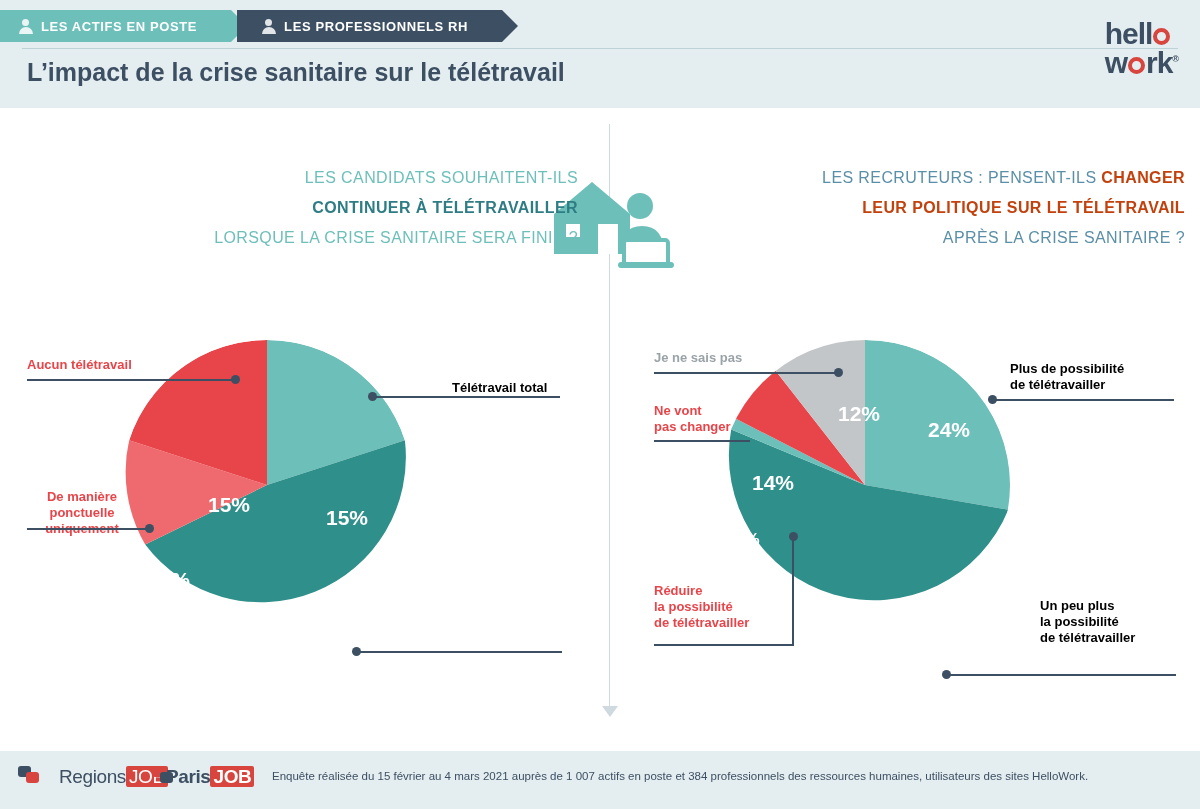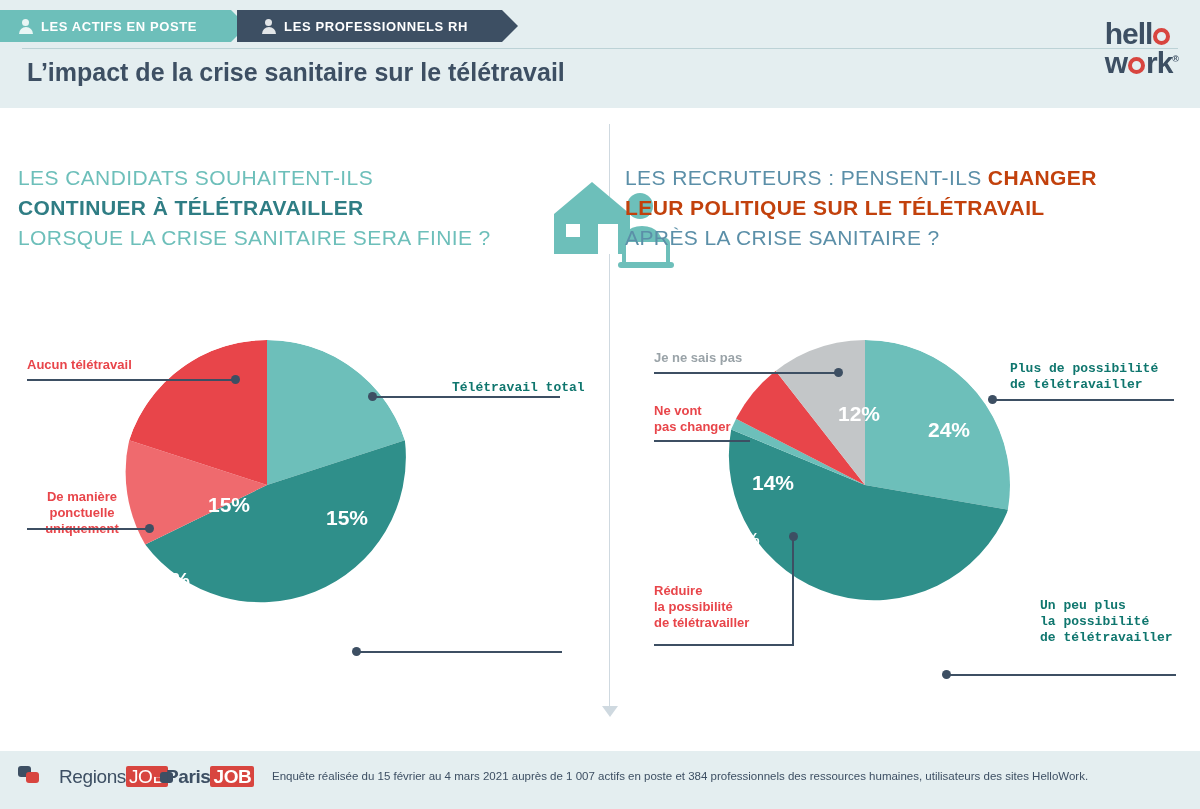--- a/index.html
+++ b/index.html
@@ -59,38 +59,38 @@
 
   
   .main { position:absolute; left:0; top:108px; width:1200px; height:640px; background:#ffffff; }
   .divider { position:absolute; left:609px; top:16px; width:1px; height:585px; background:#cfd9e0; }
   .divider-tri {
     position:absolute; left:602px; top:598px; width:0; height:0;
     border-left:8px solid transparent; border-right:8px solid transparent;
     border-top:11px solid #cfd9e0;
   }
 
-  .q { position:absolute; text-align:left; font-size:21px; line-height:30px; letter-spacing:0.4px; }
+  .q { position:absolute; text-align:right; font-size:16px; line-height:30px; letter-spacing:0.4px; }
   .q.left { left:18px; top:55px; width:560px; color:#6dbfba; }
   .q.right { left:625px; top:55px; width:560px; color:#5b8fa8; }
   .q .strong { font-weight:bold; color:#2f7d84; }
   .q.right .strong { font-weight:bold; color:#c2410c; }
 
   
   .house { position:absolute; left:540px; top:50px; width:140px; height:120px; }
 
   
   .pie { position:absolute; border-radius:50%; }
   .pie-left { left:122px; top:232px; width:290px; height:290px; }
   .pie-right { left:720px; top:232px; width:290px; height:290px; }
 
   .plabel { position:absolute; color:#ffffff; font-weight:bold; font-size:21px; }
 
   .cap { position:absolute; font-size:13px; font-weight:bold; line-height:16px; }
-  .cap.teal { color:#0f766e;font-family:Liberation Mono, monospace; }
+  .cap.teal { color:#000000; }
   .cap.red  { color:#e8454a; }
   .cap.grey { color:#9aa3a8; }
 
   .lead { position:absolute; background:#3d4f63; }
   .dot-l { position:absolute; width:9px; height:9px; border-radius:50%; background:#3d4f63; }
 
   
   .footer { position:absolute; left:0; top:748px; width:1200px; height:61px; background:#e4eef0; }
   .footer .rule { position:absolute; left:0; top:0; width:1200px; height:3px; background:#ffffff; }
   .foot-text {

